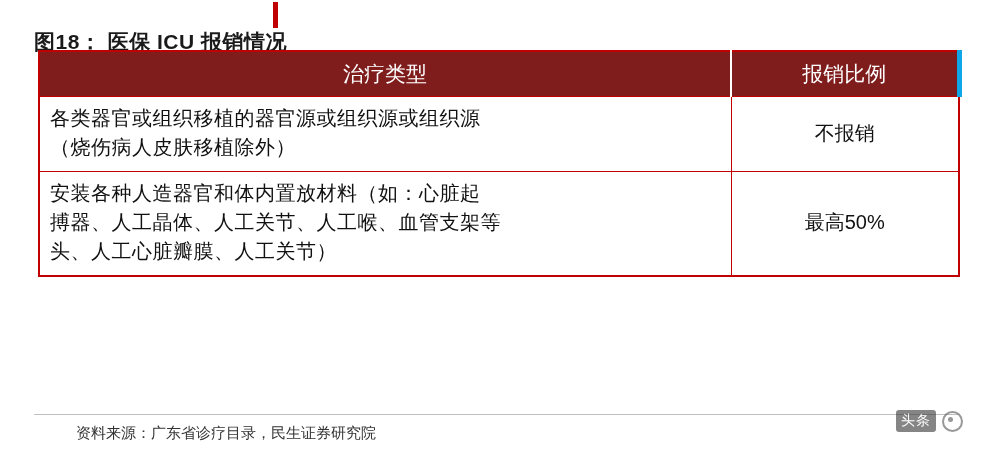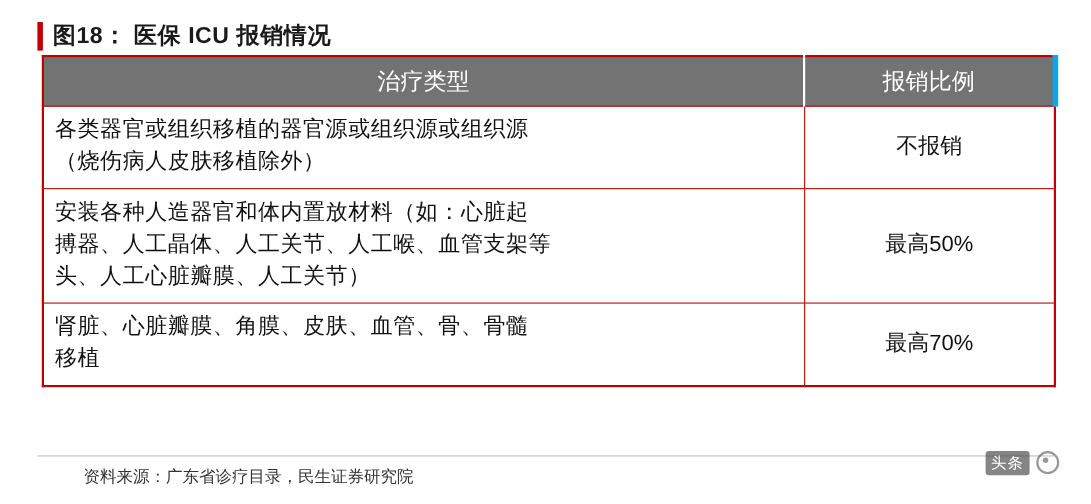--- a/index.html
+++ b/index.html
@@ -15,23 +15,24 @@
   }
   .page {
     position: relative;
     width: 992px;
     height: 458px;
     box-sizing: border-box;
   }
   .title-bar {
     position: absolute;
     left: 34px;
-    top: 18px;
+    top: 2px;
     display: flex;
     align-items: flex-end;
+    flex-direction: column;
   }
   .title-accent {
     width: 5px;
     height: 26px;
     background: #c00000;
     margin-right: 9px;
   }
   .title-text {
     font-size: 21px;
     font-weight: bold;
@@ -47,21 +48,21 @@
   }
   table.main {
     border-collapse: collapse;
     width: 920px;
     table-layout: fixed;
     border: 2px solid #c00000;
   }
   table.main col.c1 { width: 692px; }
   table.main col.c2 { width: 228px; }
   table.main th {
-    background: #737373;
+    background: #7f1d1d;
     color: #ffffff;
     font-size: 21px;
     font-weight: normal;
     text-align: center;
     padding: 8px 6px;
     border: 1px solid #c00000;
     border-right: 2px solid #ffffff;
   }
   table.main th.last {
     border-right: 5px solid #0ea5e9;
@@ -100,21 +101,21 @@
     top: 414px;
     width: 924px;
     height: 1px;
     background: #bfbfbf;
   }
   .watermark {
     position: absolute;
     right: 24px;
     top: 410px;
     display: flex;
-    align-items: flex-start;
+    align-items: flex-end;
     opacity: 0.62;
   }
   .wm-badge {
     background: #3b3b3b;
     color: #ffffff;
     font-size: 14px;
     border-radius: 3px;
     padding: 2px 5px;
     margin-right: 6px;
     letter-spacing: 1px;
@@ -175,27 +176,20 @@
           <td class="rate-cell">不报销</td>
         </tr>
         <tr>
           <td class="type-cell">
             <span class="indent">安装各种人造器官和体内置放材料（如：心脏起</span>
             <span class="indent">搏器、人工晶体、人工关节、人工喉、血管支架等</span>
             <span class="indent">头、人工心脏瓣膜、人工关节）</span>
           </td>
           <td class="rate-cell">最高50%</td>
         </tr>
-        <tr>
-          <td class="type-cell">
-            <span class="indent">肾脏、心脏瓣膜、角膜、皮肤、血管、骨、骨髓</span>
-            <span class="indent">移植</span>
-          </td>
-          <td class="rate-cell">最高70%</td>
-        </tr>
       </tbody>
     </table>
   </div>
 
   <div class="bottom-rule"></div>
   <div class="source">资料来源：广东省诊疗目录，民生证券研究院</div>
 
   <div class="watermark">
     <span class="wm-badge">头条</span>
     <span class="wm-circle"></span>

